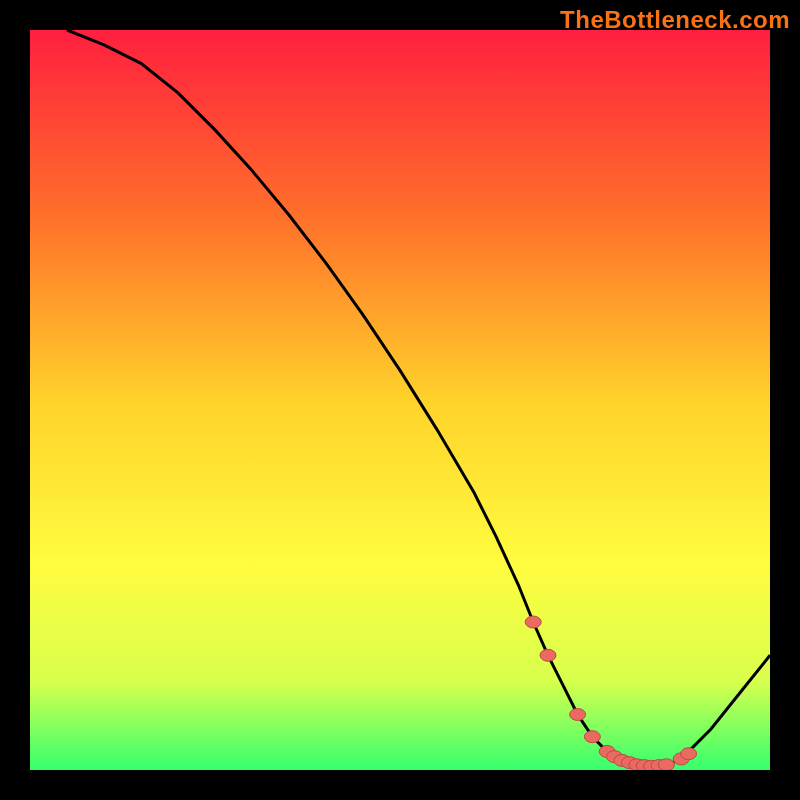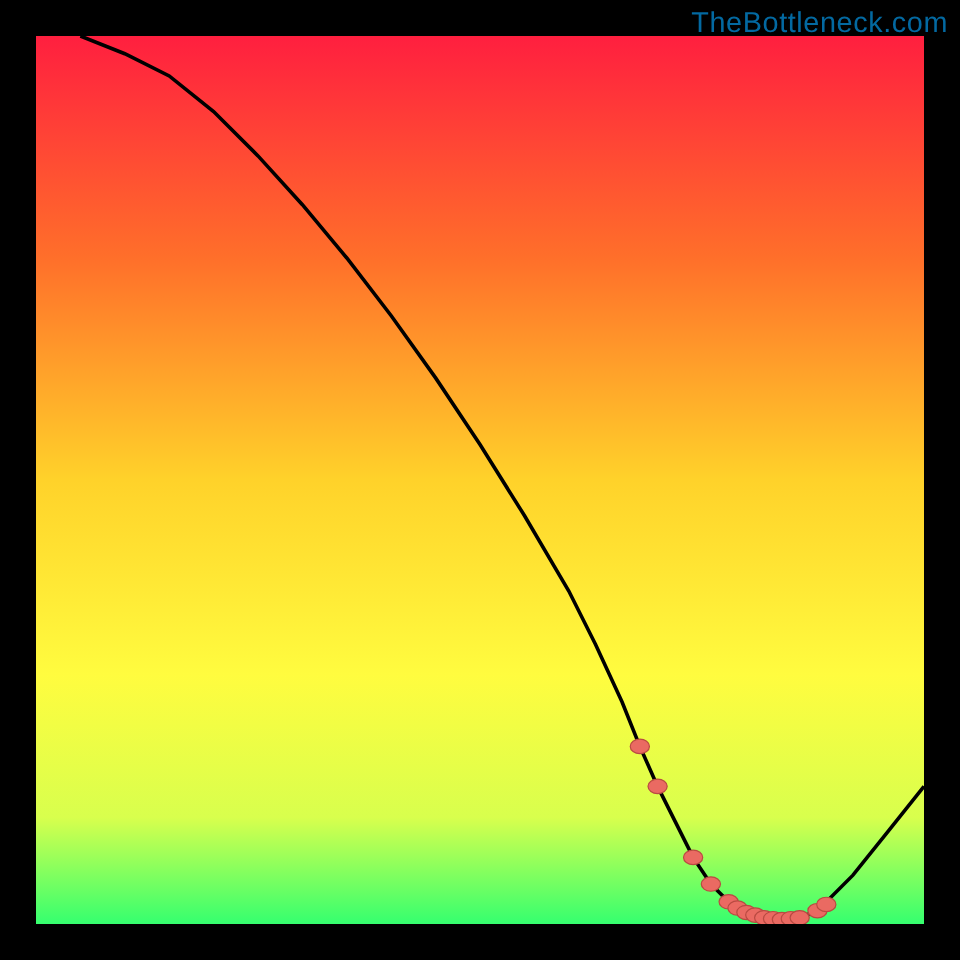--- a/index.html
+++ b/index.html
@@ -14,23 +14,23 @@
   .frame {
     position: relative;
     width: 800px;
     height: 800px;
     background: #000;
   }
   .watermark {
     position: absolute;
     top: 6px;
     right: 10px;
-    color: #0369a1;
+    color: #f97316;
     font-size: 24px;
-    font-weight: normal;
+    font-weight: bold;
     letter-spacing: 0.5px;
     z-index: 10;
   }
   .plot-wrap {
     position: absolute;
     left: 30px;
     top: 30px;
     width: 740px;
     height: 740px;
   }

